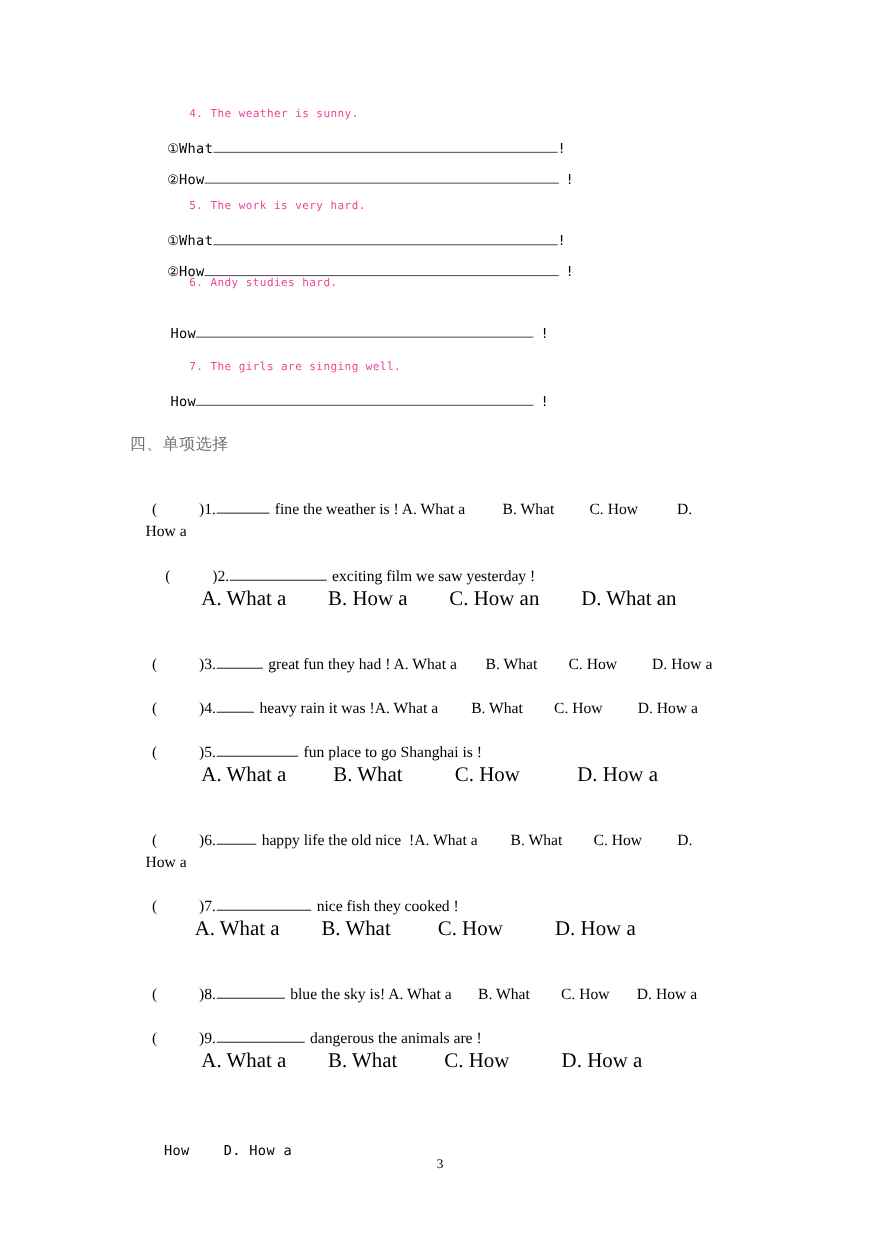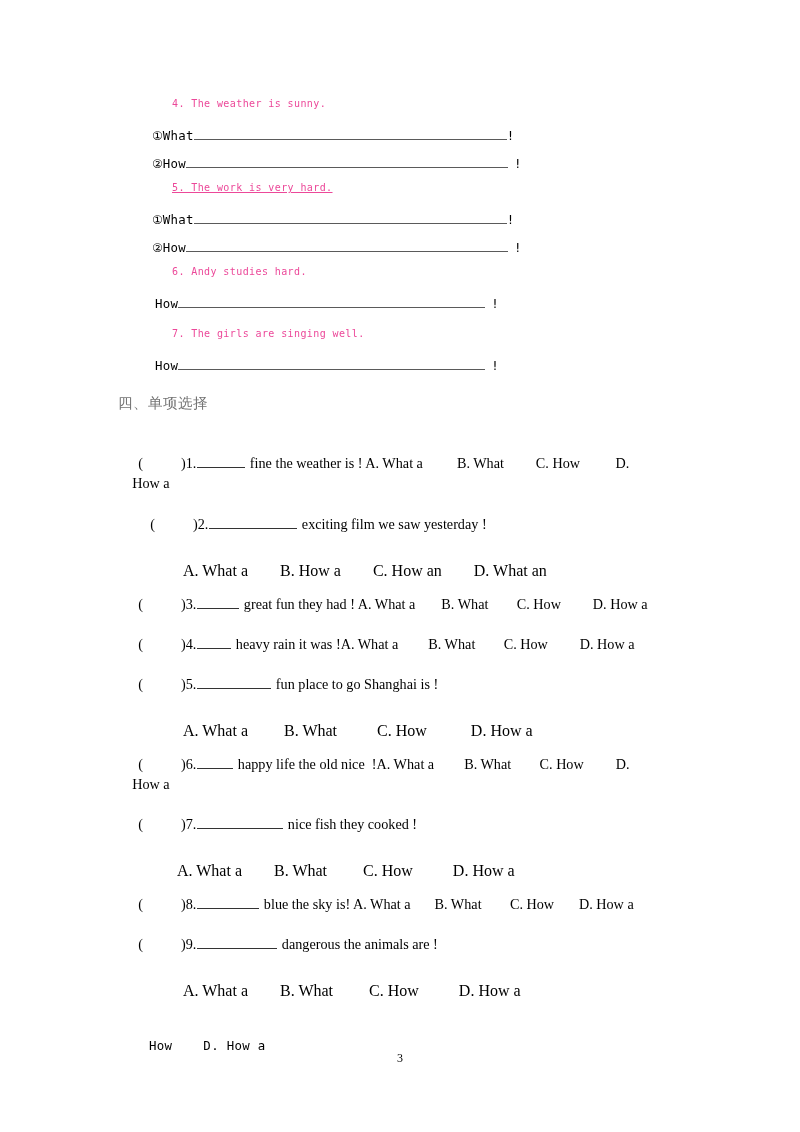--- a/index.html
+++ b/index.html
@@ -91,23 +91,22 @@
     display: inline-block;
     border-bottom: 1px solid #333;
     height: 12px;
     vertical-align: baseline;
     margin: 0 1px;
   }
 
   .opts-row {
     position: absolute;
     font-family: "Liberation Serif", "DejaVu Serif", serif;
-    font-size: 16px;
-    white-space: pre;
-    margin-top: 28px;
+    font-size: 19px;
+    white-space: pre;
   }
 
   .page-number {
     position: absolute;
     width: 800px;
     text-align: center;
     font-family: "Liberation Serif", "DejaVu Serif", serif;
     font-size: 12px;
     color: #000;
   }
@@ -120,31 +119,31 @@
   <div class="q-stem mono" style="left:140px; top:98px;">4. The weather is sunny.</div>
 
   <div class="answer-line" style="left:152px; top:126px;">
     <span class="circled">①</span><span class="lead">What</span><span class="rule" style="width:313px;"></span><span class="bang">!</span>
   </div>
 
   <div class="answer-line" style="left:152px; top:154px;">
     <span class="circled">②</span><span class="lead">How</span><span class="rule" style="width:322px;"></span><span class="bang" style="margin-left:6px;">!</span>
   </div>
 
-  <div class="q-stem mono" style="left:140px; top:182px;text-decoration:underline;">5. The work is very hard.</div>
+  <div class="q-stem mono" style="left:140px; top:182px;">5. The work is very hard.</div>
 
   <div class="answer-line" style="left:152px; top:210px;">
     <span class="circled">①</span><span class="lead">What</span><span class="rule" style="width:313px;"></span><span class="bang">!</span>
   </div>
 
   <div class="answer-line" style="left:152px; top:238px;">
     <span class="circled">②</span><span class="lead">How</span><span class="rule" style="width:322px;"></span><span class="bang" style="margin-left:6px;">!</span>
   </div>
 
-  <div class="q-stem mono" style="left:140px; top:266px;">6. Andy studies hard.</div>
+  <div class="q-stem mono" style="left:140px; top:252px;">6. Andy studies hard.</div>
 
   <div class="answer-line" style="left:155px; top:294px;">
     <span class="lead">How</span><span class="rule" style="width:307px;"></span><span class="bang" style="margin-left:6px;">!</span>
   </div>
 
   <div class="q-stem mono" style="left:140px; top:328px;">7. The girls are singing well.</div>
 
   <div class="answer-line" style="left:155px; top:356px;">
     <span class="lead">How</span><span class="rule" style="width:307px;"></span><span class="bang" style="margin-left:6px;">!</span>
   </div>

